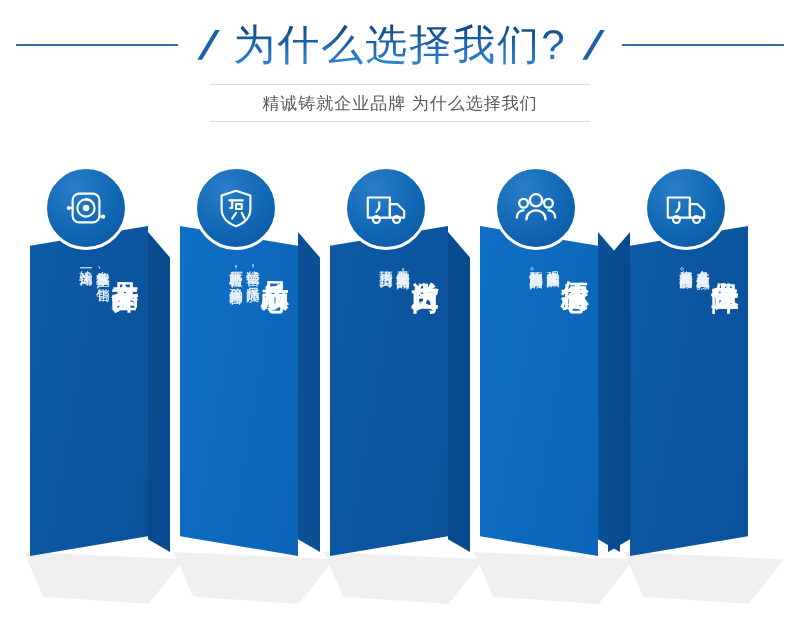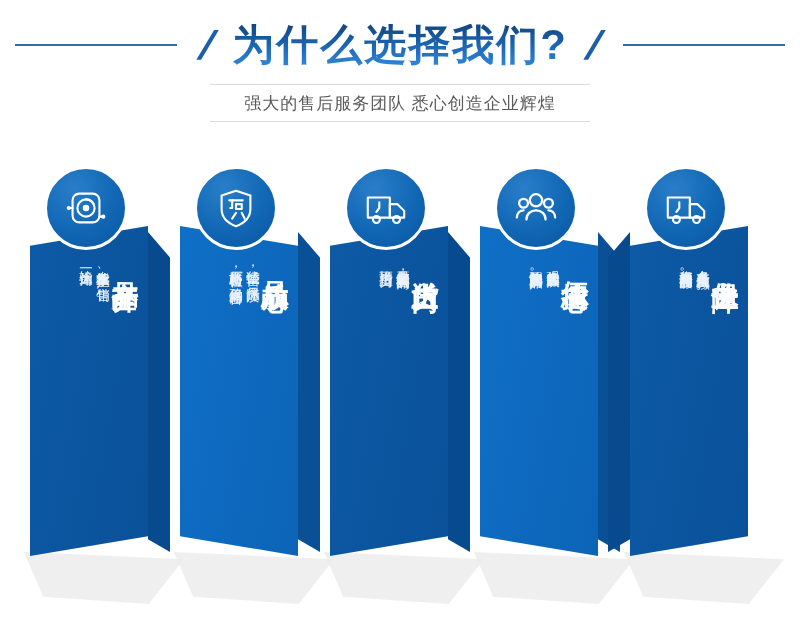--- a/index.html
+++ b/index.html
@@ -22,21 +22,21 @@
     height:2px; background:#2f6fb0; flex:0 0 auto;
   }
   .rule-left  { width:162px; margin-right:18px; }
   .rule-right { width:162px; margin-left:18px; }
   .slash {
     font-size:40px; font-weight:bold; color:#1a5fa8;
     font-style:italic; line-height:1; padding:0 6px;
     transform: skewX(-12deg);
   }
   .main-title {
-    font-size:42px; font-weight:bold; line-height:1;
+    font-size:42px; font-weight:normal; line-height:1;
     padding:0 14px; letter-spacing:2px;
     background:linear-gradient(180deg,#12467f 0%, #1a62ad 45%, #2f86d8 100%);
     -webkit-background-clip:text; background-clip:text;
     -webkit-text-fill-color:transparent; color:#1a62ad;
     white-space:nowrap;
   }
 
   .subtitle-wrap {
     position:absolute; left:50%; transform:translateX(-50%);
     top:84px; padding:7px 10px 6px;
@@ -122,21 +122,21 @@
 
     <div class="title-row">
       <span class="rule rule-left"></span>
       <span class="slash">/</span>
       <span class="main-title">为什么选择我们?</span>
       <span class="slash">/</span>
       <span class="rule rule-right"></span>
     </div>
 
     <div class="subtitle-wrap">
-      <div class="subtitle">强大的售后服务团队 悉心创造企业辉煌</div>
+      <div class="subtitle">精诚铸就企业品牌 为什么选择我们</div>
     </div>
   </div>
 
   <div class="panels">
 
     <div class="panel" style="left:30px;">
       <div class="ground"></div>
       <div class="fold right f-dark"></div>
       <div class="face c-dark"></div>
       <div class="badge">

